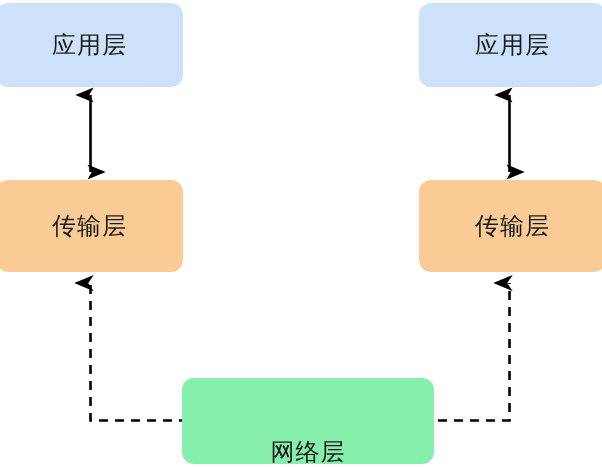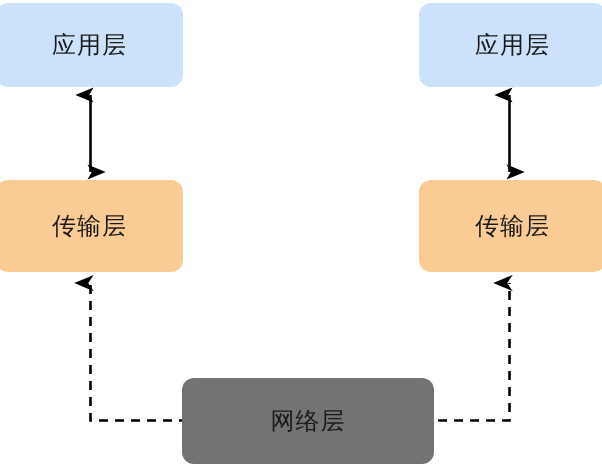--- a/index.html
+++ b/index.html
@@ -100,17 +100,17 @@
   </div>
 
   <div class="node" id="node-app-right" style="background:#cce2fb;">
     <span class="node-label">应用层</span>
   </div>
 
   <div class="node" id="node-trans-right" style="background:#fbcb96;">
     <span class="node-label">传输层</span>
   </div>
 
-  <div class="node" id="node-network" style="background:#737373;">
+  <div class="node" id="node-network" style="background:#86efac;align-items:flex-end;">
     <span class="node-label">网络层</span>
   </div>
 
 </div>
 
 </body></html>

